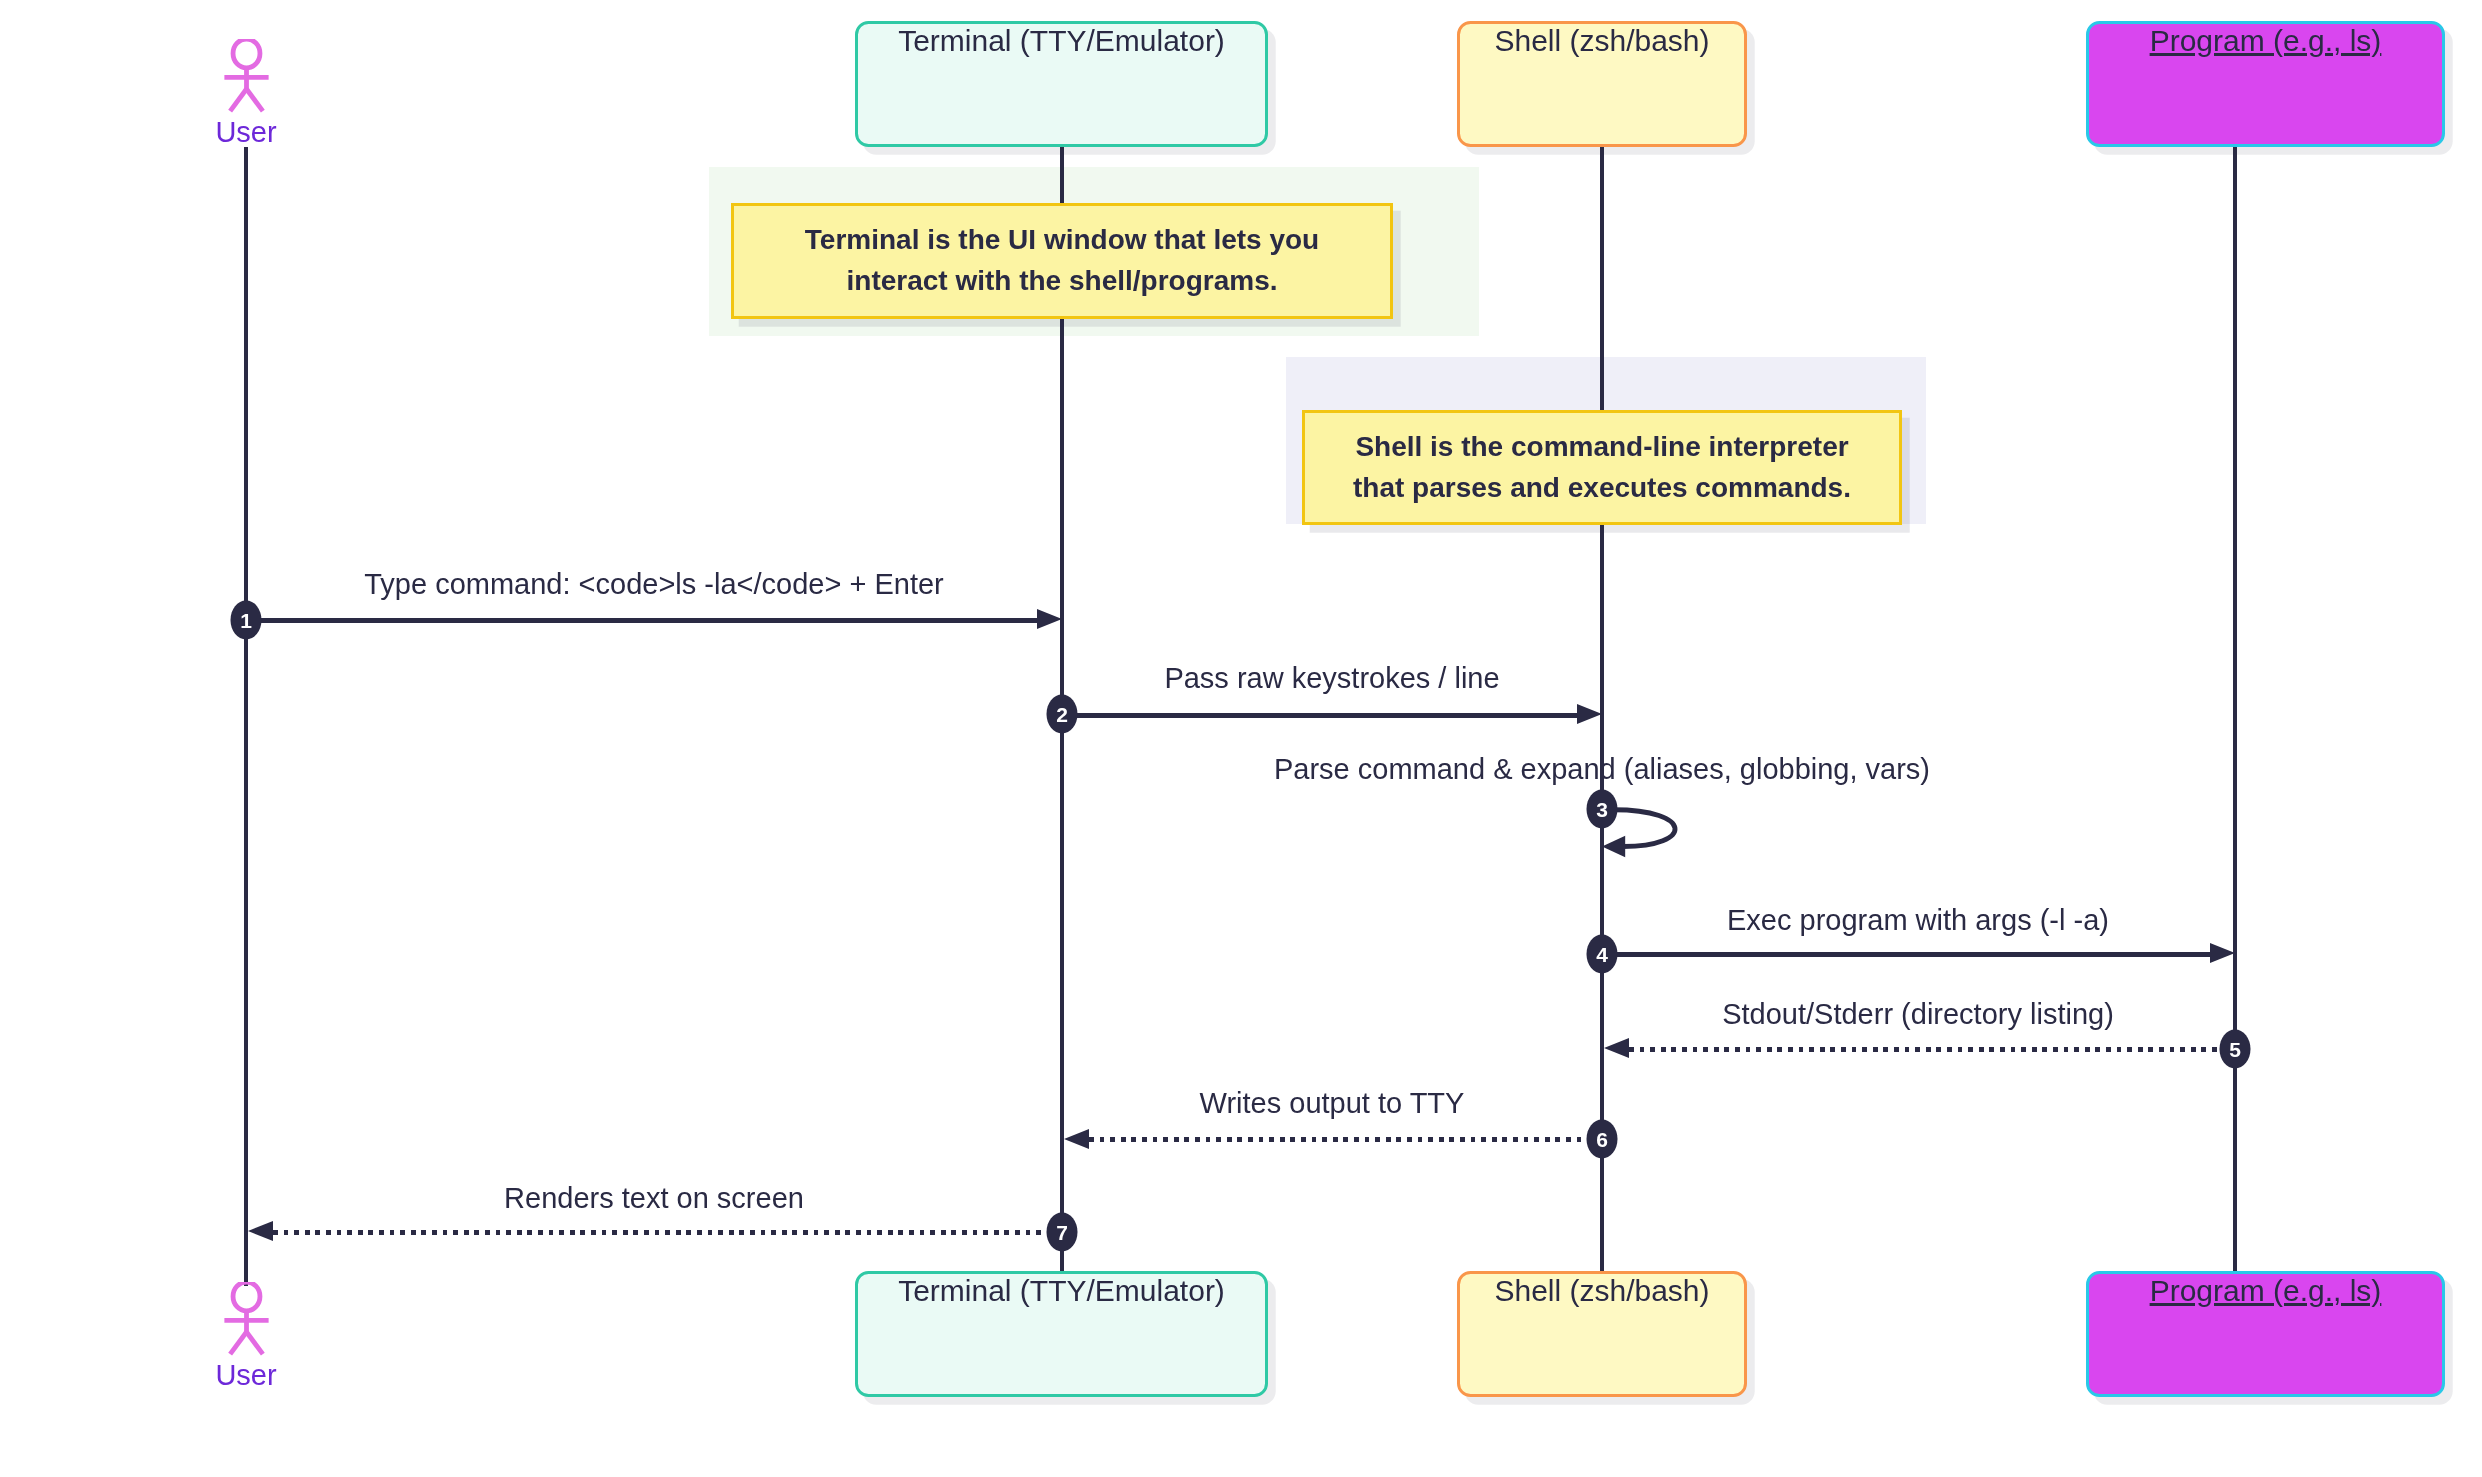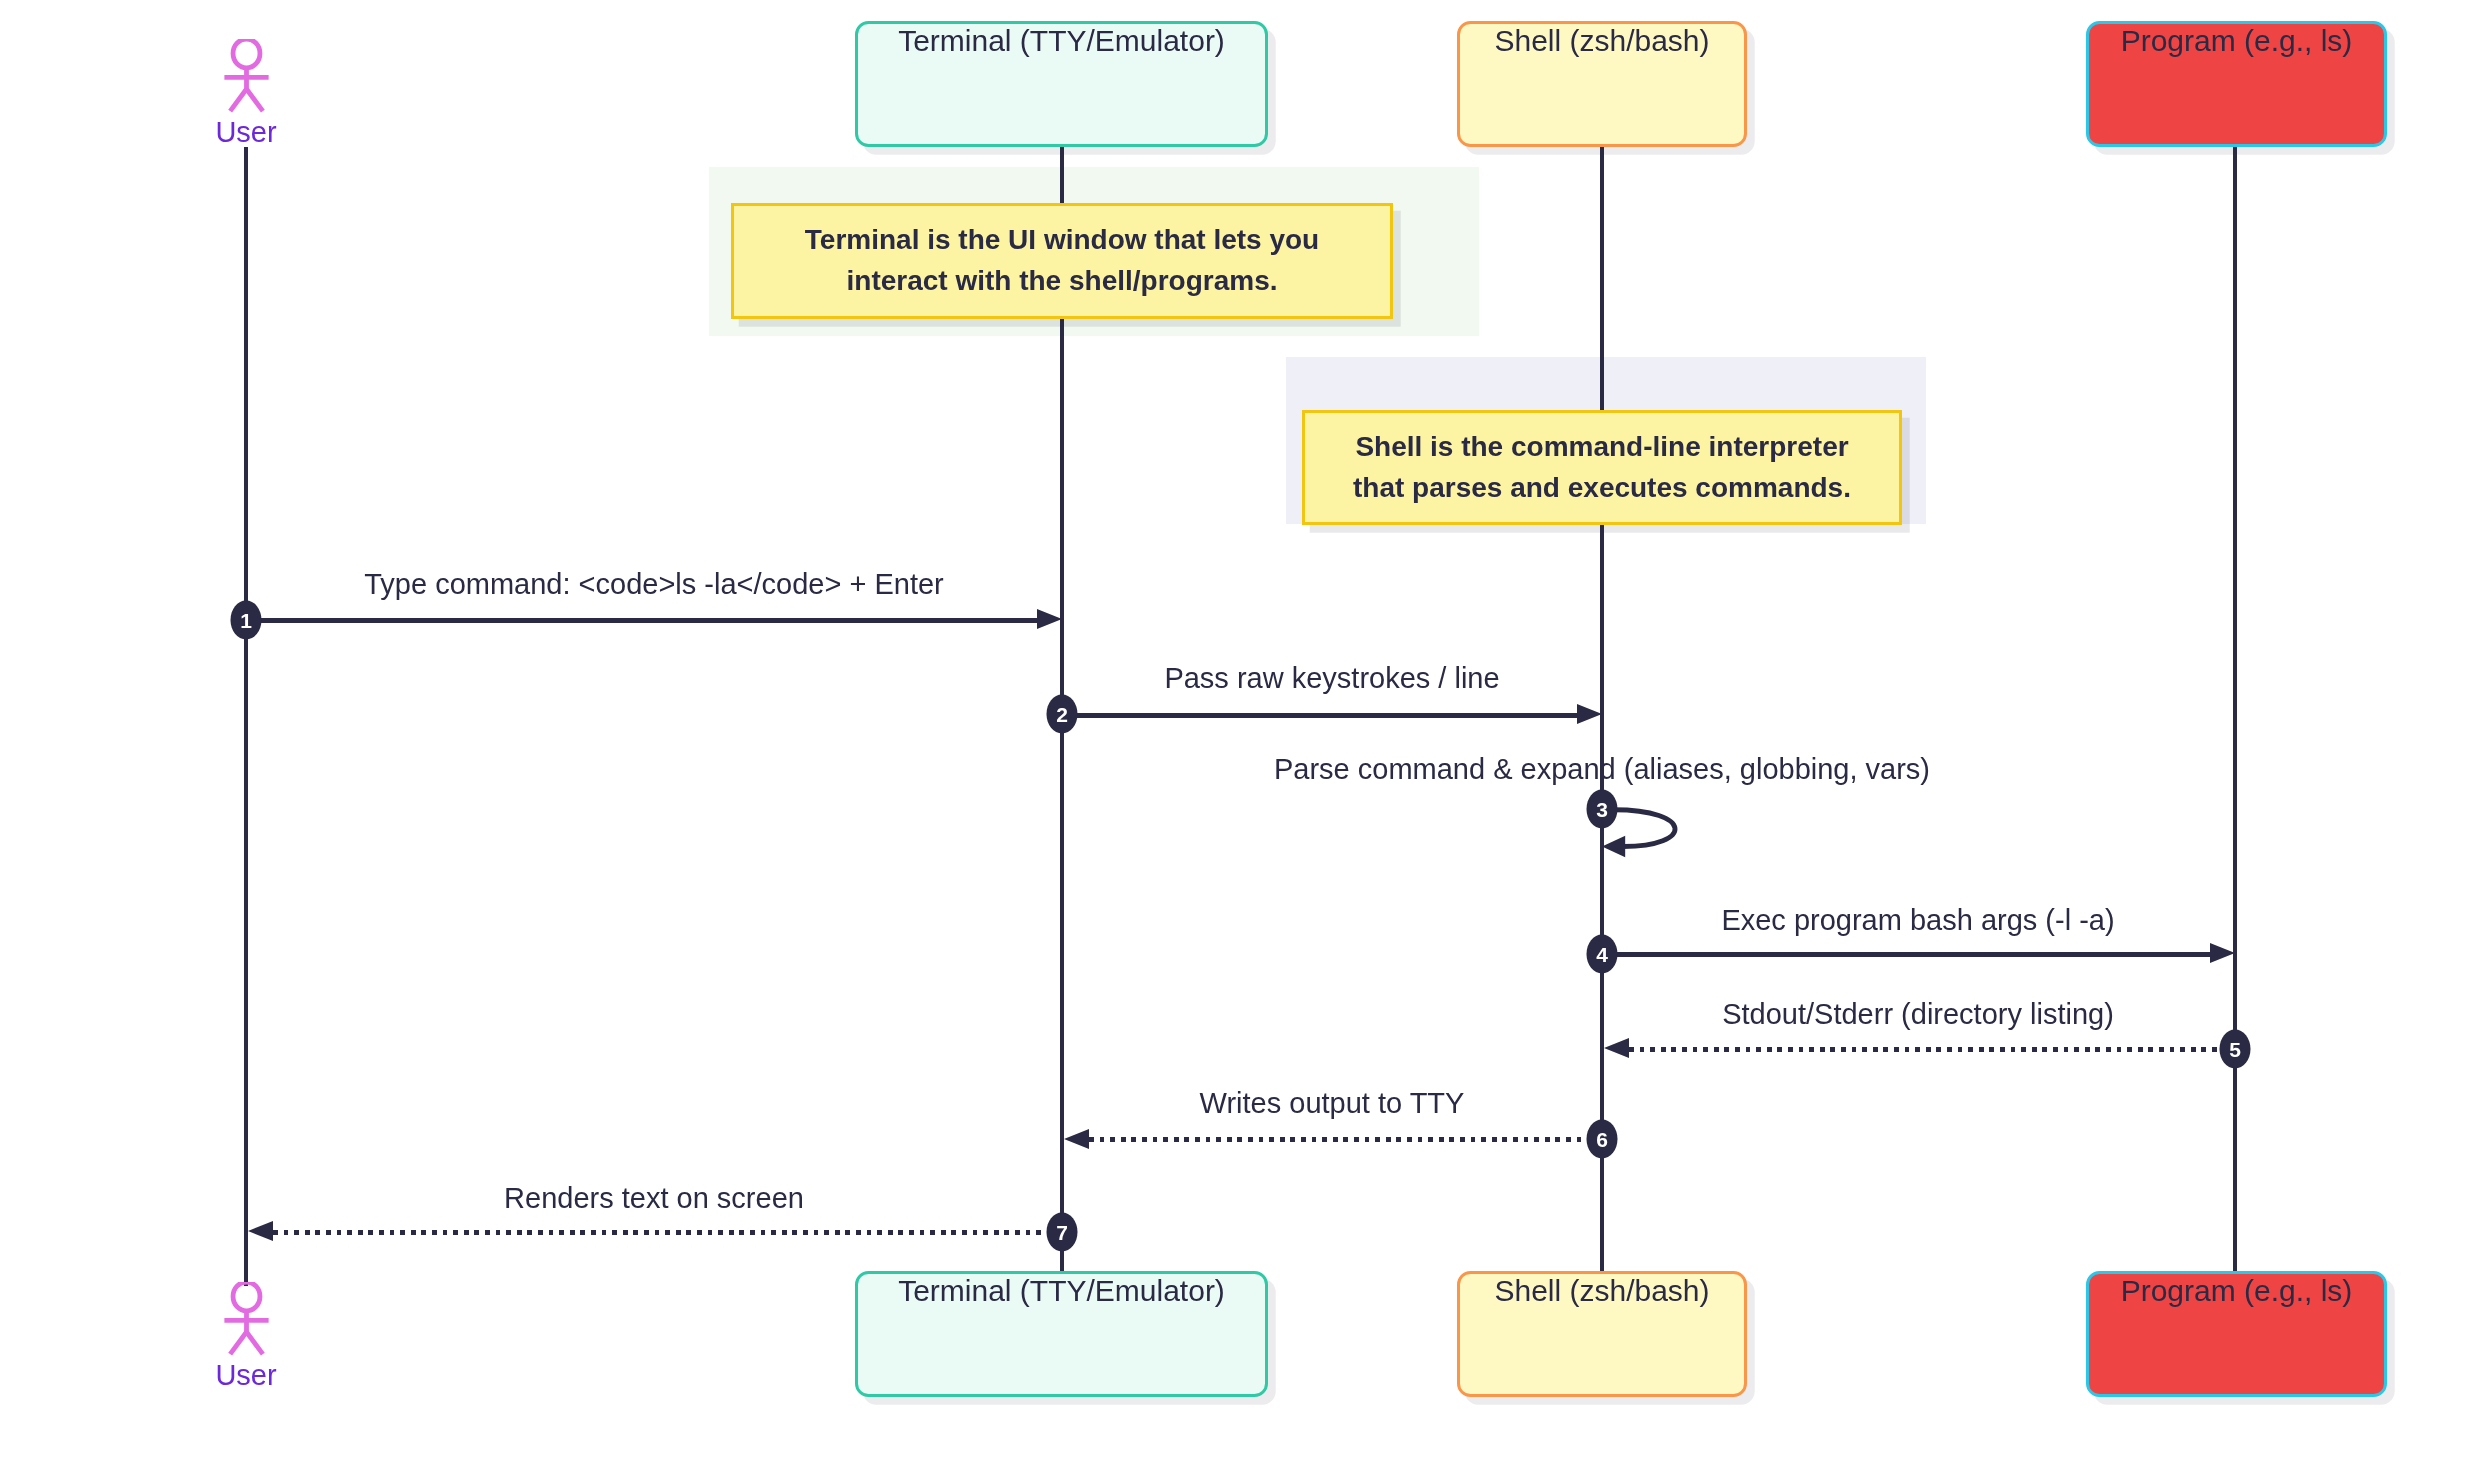--- a/index.html
+++ b/index.html
@@ -21,21 +21,21 @@
 
   
   .pbox{
     position:absolute;height:126px;border-radius:13.5px;border:3.9px solid;
     display:flex;align-items:flex-start;justify-content:center;
     font-size:30px;z-index:2;box-sizing:border-box;
     box-shadow:7.7px 7.7px 0 rgba(42,42,68,0.09);
   }
   .pbox.terminal{left:855px;width:413px;border-color:#2fc9a5;background:#eafaf5;}
   .pbox.shell{left:1457px;width:290px;border-color:#f9964a;background:#fef9c3;}
-  .pbox.program{left:2086px;width:301px;border-color:#29c8e8;background:#ef4444;}
+  .pbox.program{left:2086px;width:359px;border-color:#29c8e8;background:#d946ef;text-decoration:underline;}
   .pbox.toprow{top:21px;}
   .pbox.bottomrow{top:1271px;}
 
   
   .actor{position:absolute;width:154px;text-align:center;z-index:2;}
   .actor.toprow{left:169px;top:39px;}
   .actor.bottomrow{left:169px;top:1282px;}
   .actor .figure{display:block;margin:0 auto;}
   .actor .alabel{display:block;font-size:29px;color:#6d28d9;margin-top:1.9px;}
 
@@ -121,21 +121,21 @@
   <div class="ahead right" style="left:1577px;top:704px;"></div>
   <div class="badge" style="left:1062px;top:714px;">2</div>
 
   <div class="mlabel" style="left:1602px;top:753px;">Parse command &amp; expand (aliases, globbing, vars)</div>
   <svg class="selfloop" width="116" height="68" viewBox="0 0 120 70">
     <path d="M 12 12 C 95 12, 95 50, 22 50" fill="none" stroke="#2a2a44" stroke-width="5"></path>
     <polygon points="0,50 24,39 24,61" fill="#2a2a44"></polygon>
   </svg>
   <div class="badge" style="left:1602px;top:809px;">3</div>
 
-  <div class="mlabel" style="left:1918px;top:904px;">Exec program bash args (-l -a)</div>
+  <div class="mlabel" style="left:1918px;top:904px;">Exec program with args (-l -a)</div>
   <div class="mline" style="left:1602px;top:952px;width:608px;"></div>
   <div class="ahead right" style="left:2210px;top:943px;"></div>
   <div class="badge" style="left:1602px;top:954px;">4</div>
 
   <div class="mlabel" style="left:1918px;top:998px;">Stdout/Stderr (directory listing)</div>
   <div class="mline dotted" style="left:1629px;top:1047px;width:606px;"></div>
   <div class="ahead left" style="left:1604px;top:1038px;"></div>
   <div class="badge" style="left:2235px;top:1049px;">5</div>
 
   <div class="mlabel" style="left:1332px;top:1087px;">Writes output to TTY</div>

